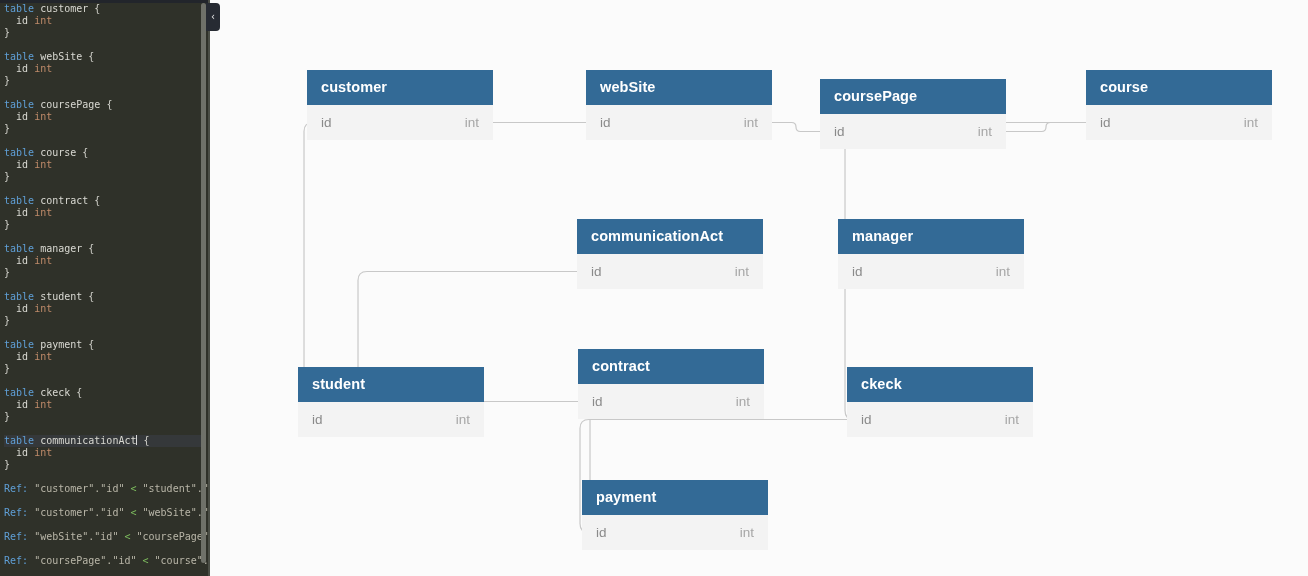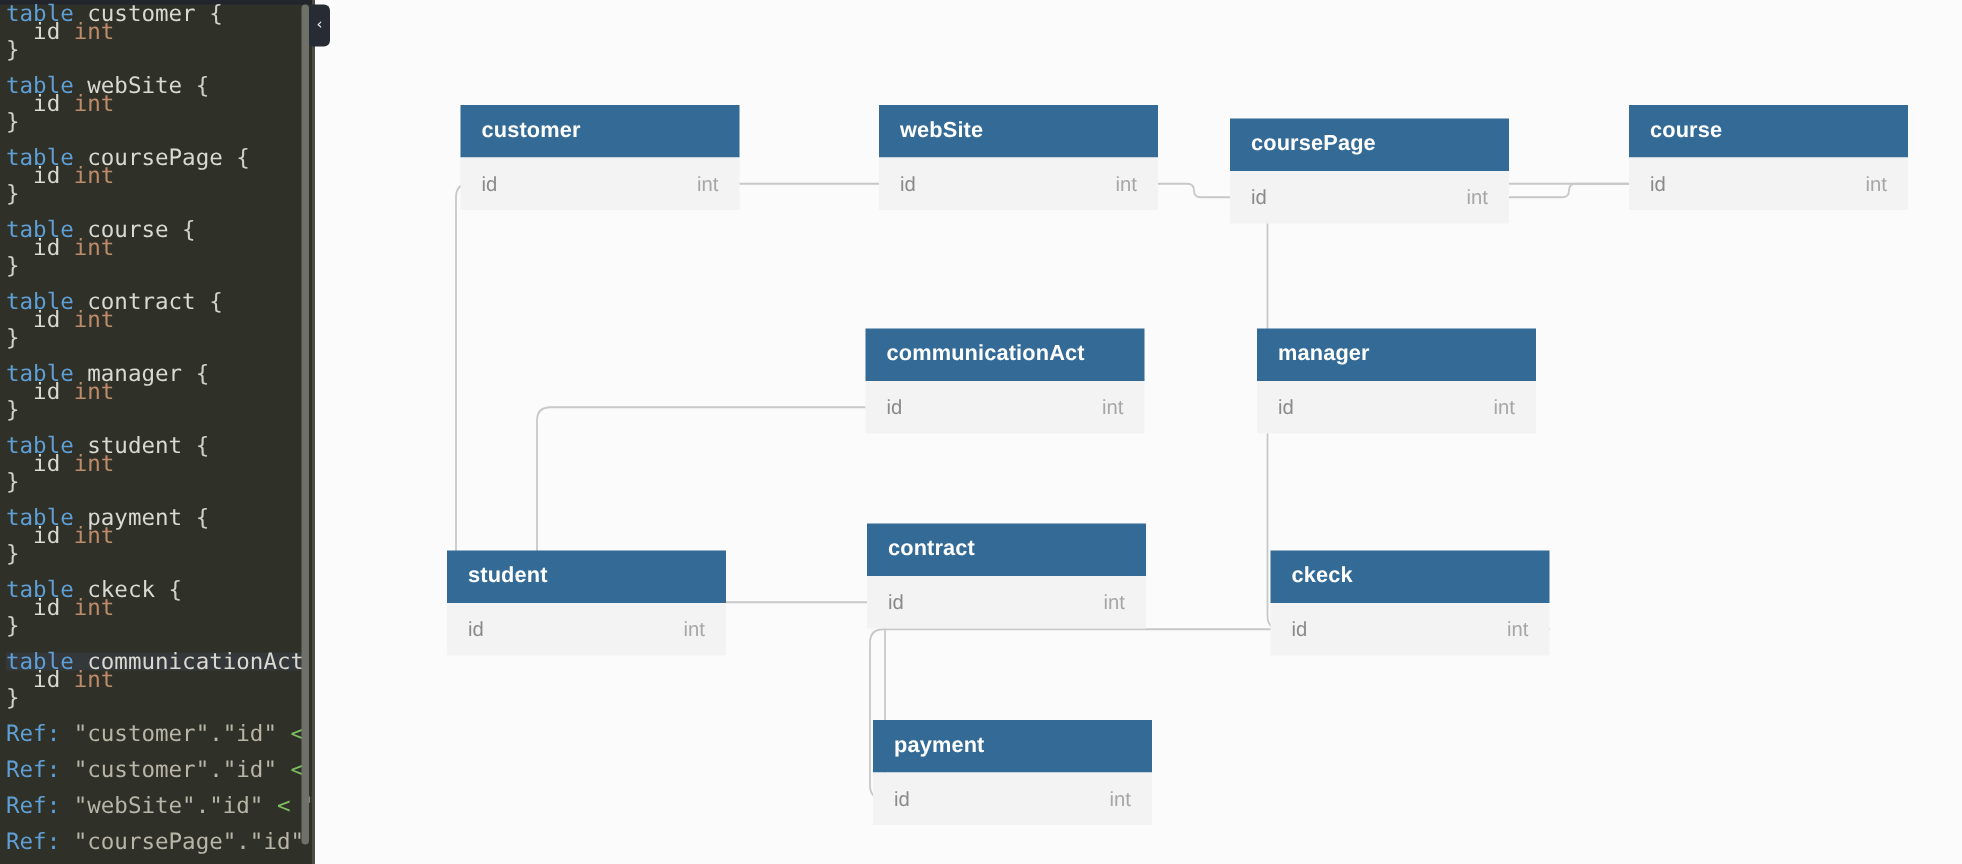--- a/index.html
+++ b/index.html
@@ -19,21 +19,21 @@
     flex: 0 0 210px;
     overflow: hidden;
   }
   #editor-topstrip {
     position: absolute; left: 0; top: 0; width: 210px; height: 3px;
     background: #22252b;
   }
   #code {
     position: absolute; left: 0; top: 3px; width: 206px;
     font-family: "DejaVu Sans Mono", monospace;
-    font-size: 15px;
+    font-size: 10px;
     line-height: 12px;
     white-space: pre;
     color: #d4d4d4;
     padding-left: 4px;
   }
   .ln { height: 12px; }
   .ln.cur { background: #35383a; width: 202px; }
   .kw   { color: #5f9fd6; }
   .tname{ color: #d9d9d2; }
   .brc  { color: #cfcfc8; }

